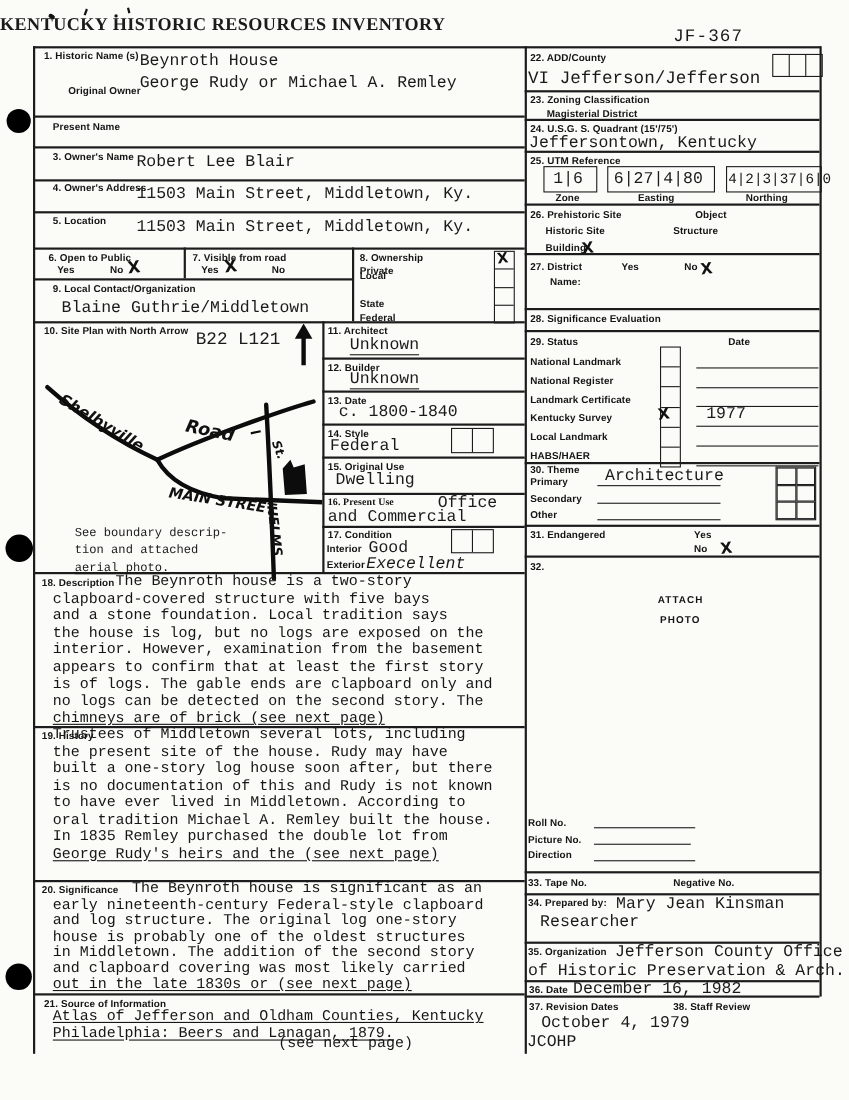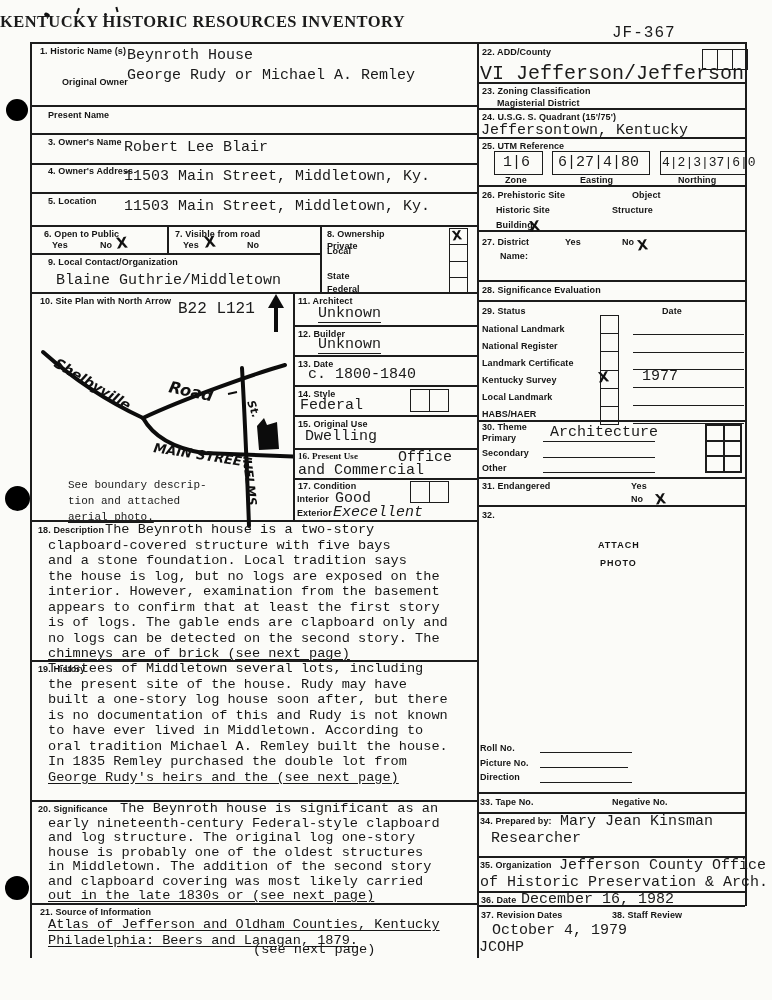--- a/index.html
+++ b/index.html
@@ -228,21 +228,21 @@
   </div>
 
   <div class="a lbl" style="left:40px;top:907px;">21. Source of Information</div>
   <div class="a para" style="left:48px;top:917px;line-height:15.5px;">
     <div class="u">Atlas of Jefferson and Oldham Counties, Kentucky</div>
     <div class="u">Philadelphia:  Beers and Lanagan, 1879.</div>
   </div>
   <div class="a para" style="left:253px;top:942px;">(see next page)</div>
 
   <div class="a lbl" style="left:482px;top:47px;">22. ADD/County</div>
-  <div class="a mono" style="left:480px;top:62px;font-size:20px;">VI  Jefferson/Jefferson</div>
+  <div class="a mono" style="left:480px;top:62px;font-size:16px;">VI  Jefferson/Jefferson</div>
   <div class="a pair" style="left:702px;top:49px;width:44px;height:19px;">
     <div class="cell"></div>
     <div class="cell"></div>
     <div class="cell"></div>
   </div>
 
   <div class="a lbl" style="left:482px;top:86px;">23. Zoning Classification</div>
   <div class="a lbl" style="left:497px;top:98px;">Magisterial District</div>
 
   <div class="a lbl" style="left:482px;top:112px;">24. U.S.G. S. Quadrant (15'/75')</div>

